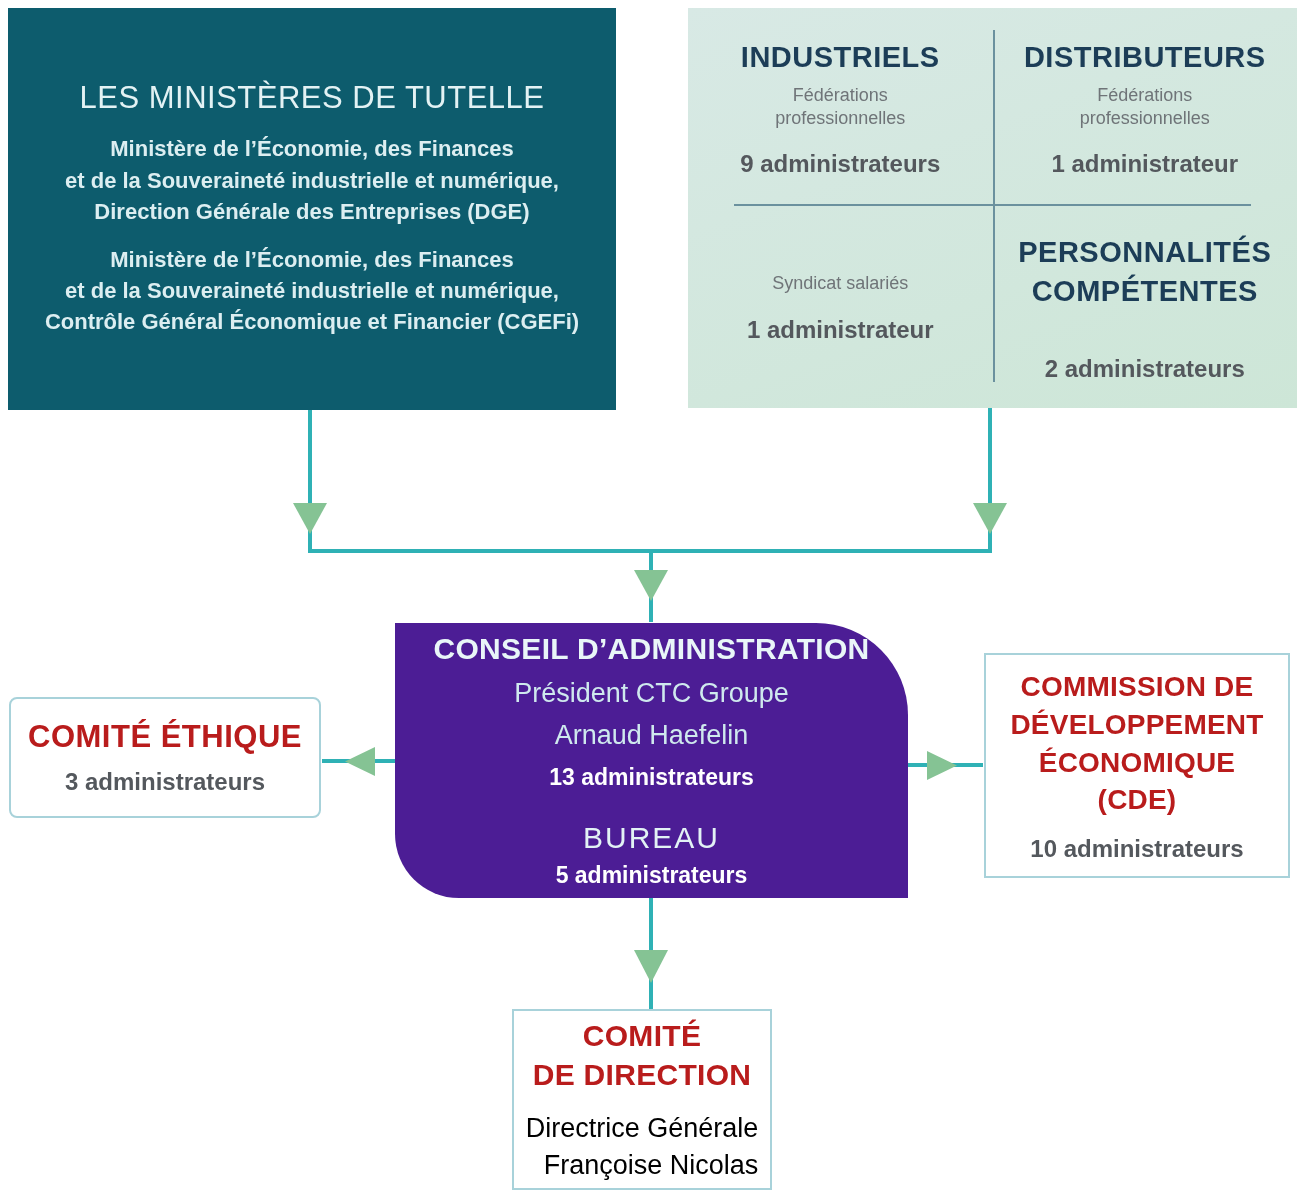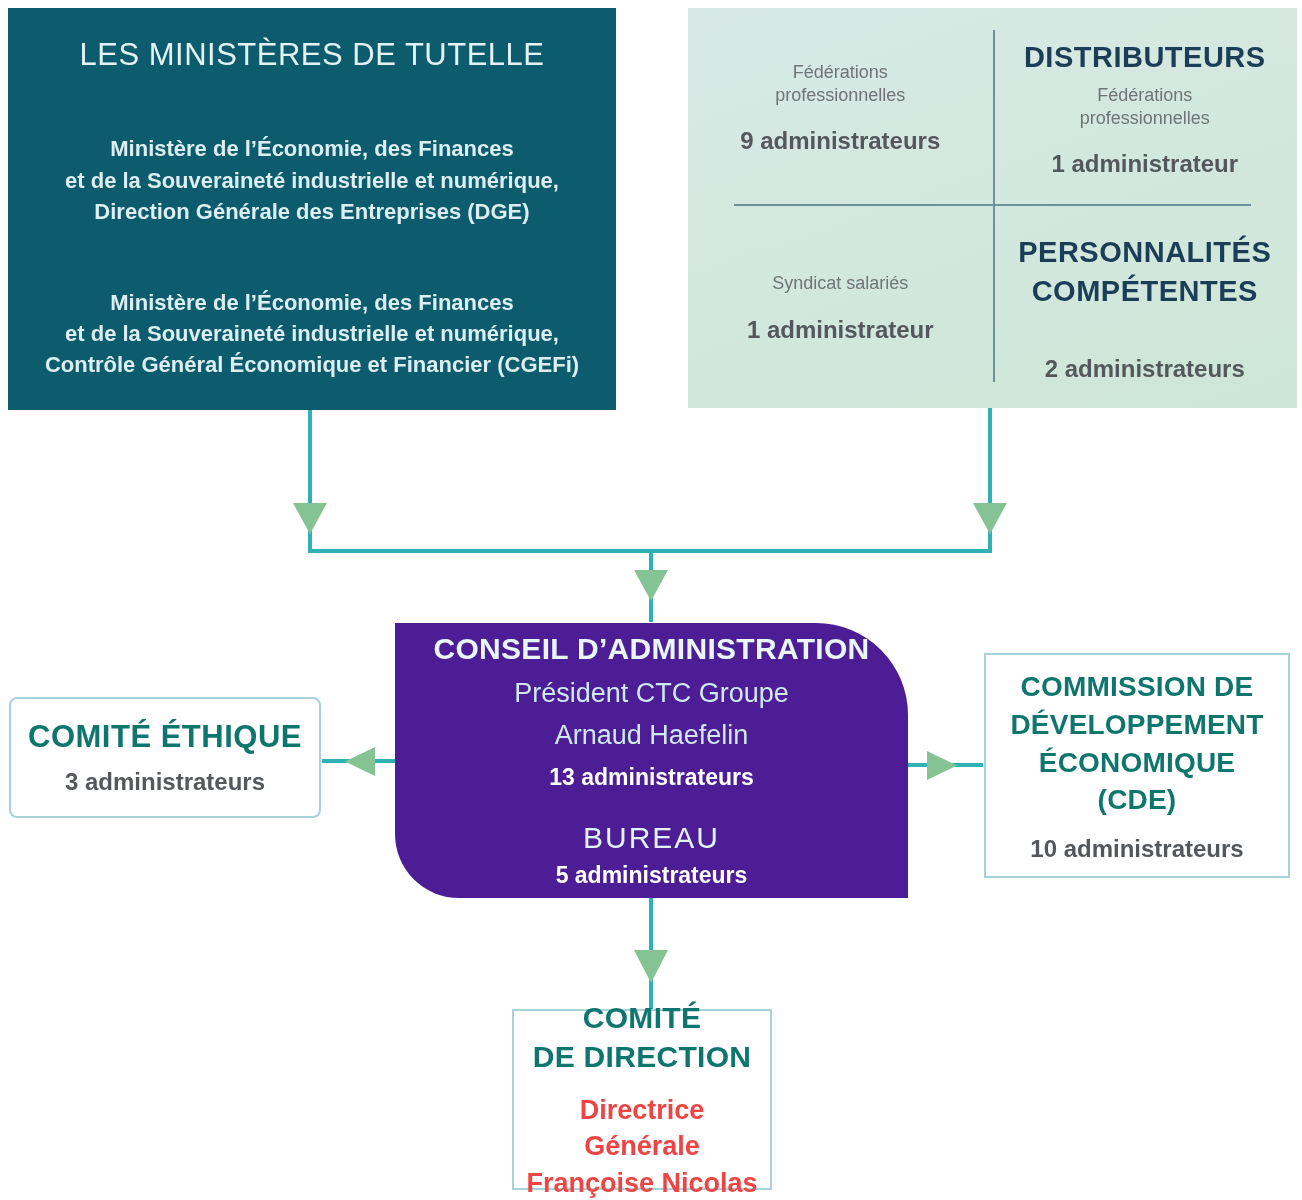--- a/index.html
+++ b/index.html
@@ -11,21 +11,21 @@
        align-items:center;justify-content:center;text-align:center;}
   .ml{white-space:pre-line;}
   h2,h3,p{margin:0;}
 
   
   .connectors{position:absolute;left:0;top:0;width:1302px;height:1200px;z-index:0;pointer-events:none;}
 
   
   .ministries{
     left:8px;top:8px;width:608px;height:402px;background:#0d5c6d;color:#ddeef1;
-    row-gap:60px;padding:10px 28px;z-index:1;
+    row-gap:17px;padding:10px 28px;z-index:1;
   }
   .ministries h2{font-size:31px;font-weight:500;letter-spacing:.5px;color:#e3f2f4;}
   .ministries p{font-size:22px;font-weight:700;line-height:1.42;color:#dceef1;}
 
   
   .college{
     left:688px;top:8px;width:609px;height:400px;z-index:1;
     background:linear-gradient(160deg,#d8e9e5 0%,#cde6d7 100%);
     display:grid;grid-template-columns:1fr 1fr;grid-template-rows:1fr 1fr;
   }
@@ -45,29 +45,29 @@
     border-radius:0 92px 0 64px;color:#ffffff;row-gap:7px;padding:14px 20px;
   }
   .board h2{font-size:30px;font-weight:700;color:#e9f6f8;letter-spacing:.3px;}
   .board .pres{font-size:27px;font-weight:300;color:#cfe9ee;line-height:1.55;}
   .board .count{color:#ffffff;font-size:23px;}
   .board .divider{width:437px;height:2px;background:#bfe2e8;margin:9px 0 7px 0;}
   .board h3{font-size:30px;font-weight:400;letter-spacing:2px;color:#e2f2f5;}
 
   
   .outlined{background:#ffffff;border:2px solid #a8d2da;z-index:1;}
-  .navy{color:#0f766e;}
+  .navy{color:#b91c1c;}
   .ethics{left:9px;top:697px;width:312px;height:121px;row-gap:13px;border-radius:8px;}
   .ethics h2{font-size:31px;font-weight:600;letter-spacing:.5px;}
   .cde{left:984px;top:653px;width:306px;height:225px;row-gap:4px;padding:8px 6px;}
   .cde h2{font-size:28px;font-weight:600;line-height:1.35;letter-spacing:.2px;}
   .cde .count{margin-top:12px;}
   .direction{left:512px;top:1009px;width:260px;height:181px;row-gap:16px;padding:8px 6px;}
   .direction h2{font-size:30px;font-weight:700;line-height:1.3;letter-spacing:.3px;}
-  .direction .sub{font-size:27px;font-weight:700;color:#ef4444;line-height:1.35;}
+  .direction .sub{font-size:27px;font-weight:400;color:#000000;line-height:1.35;text-align:right;}
 </style>
 </head>
 <body>
 
 <div class="canvas">
 
   <svg class="connectors" viewBox="0 0 1302 1200" xmlns="http://www.w3.org/2000/svg">
     <path d="M310 410 V551" stroke="#2fb1b5" stroke-width="4" fill="none"></path>
     <path d="M990 407 V551" stroke="#2fb1b5" stroke-width="4" fill="none"></path>
     <path d="M308 551 H992" stroke="#2fb1b5" stroke-width="4" fill="none"></path>
@@ -90,20 +90,21 @@
 Direction Générale des Entreprises (DGE)</p>
     <p class="ml">Ministère de l’Économie, des Finances
 et de la Souveraineté industrielle et numérique,
 Contrôle Général Économique et Financier (CGEFi)</p>
   </section>
 
   <section class="box college">
     <div class="vdiv"></div>
     <div class="hdiv"></div>
     <div class="quad">
+      <h3 class="ml">INDUSTRIELS</h3>
       <p class="ml sub">Fédérations
 professionnelles</p>
       <p class="count">9 administrateurs</p>
     </div>
     <div class="quad">
       <h3 class="ml">DISTRIBUTEURS</h3>
       <p class="ml sub">Fédérations
 professionnelles</p>
       <p class="count">1 administrateur</p>
     </div>

